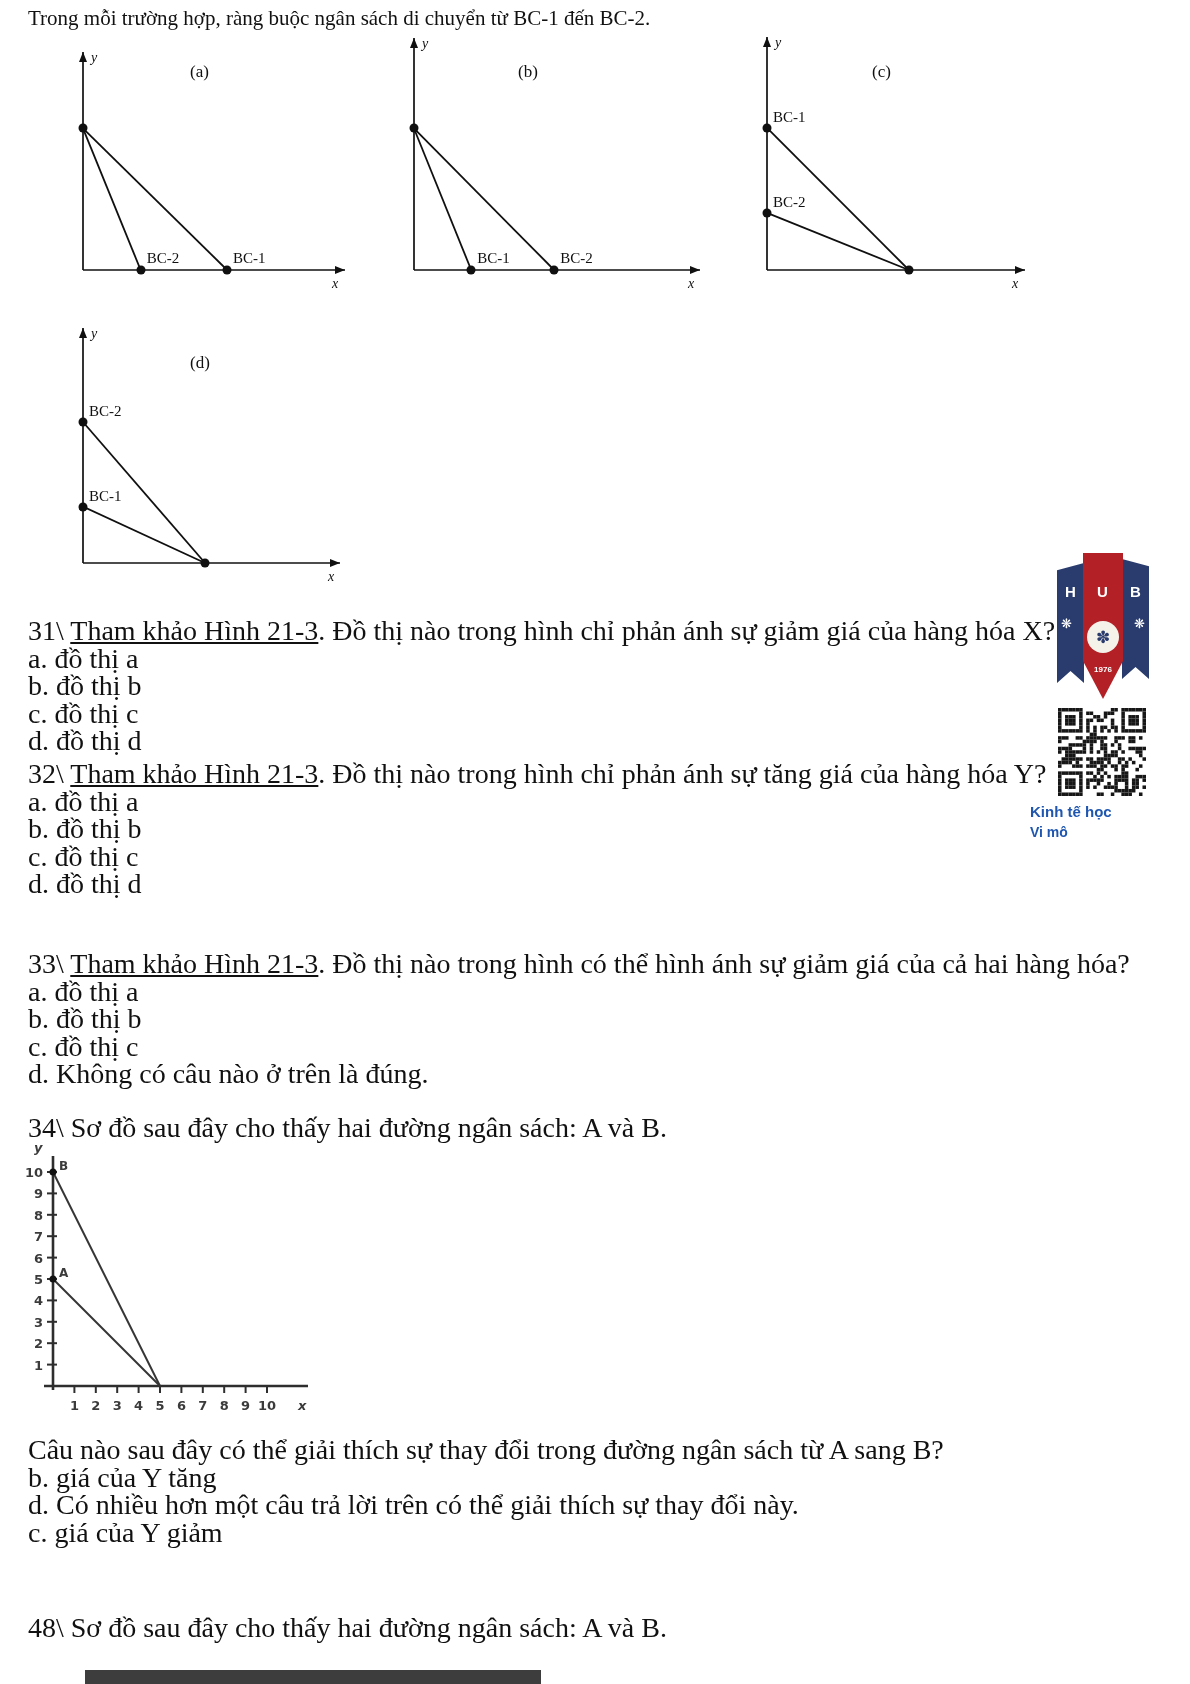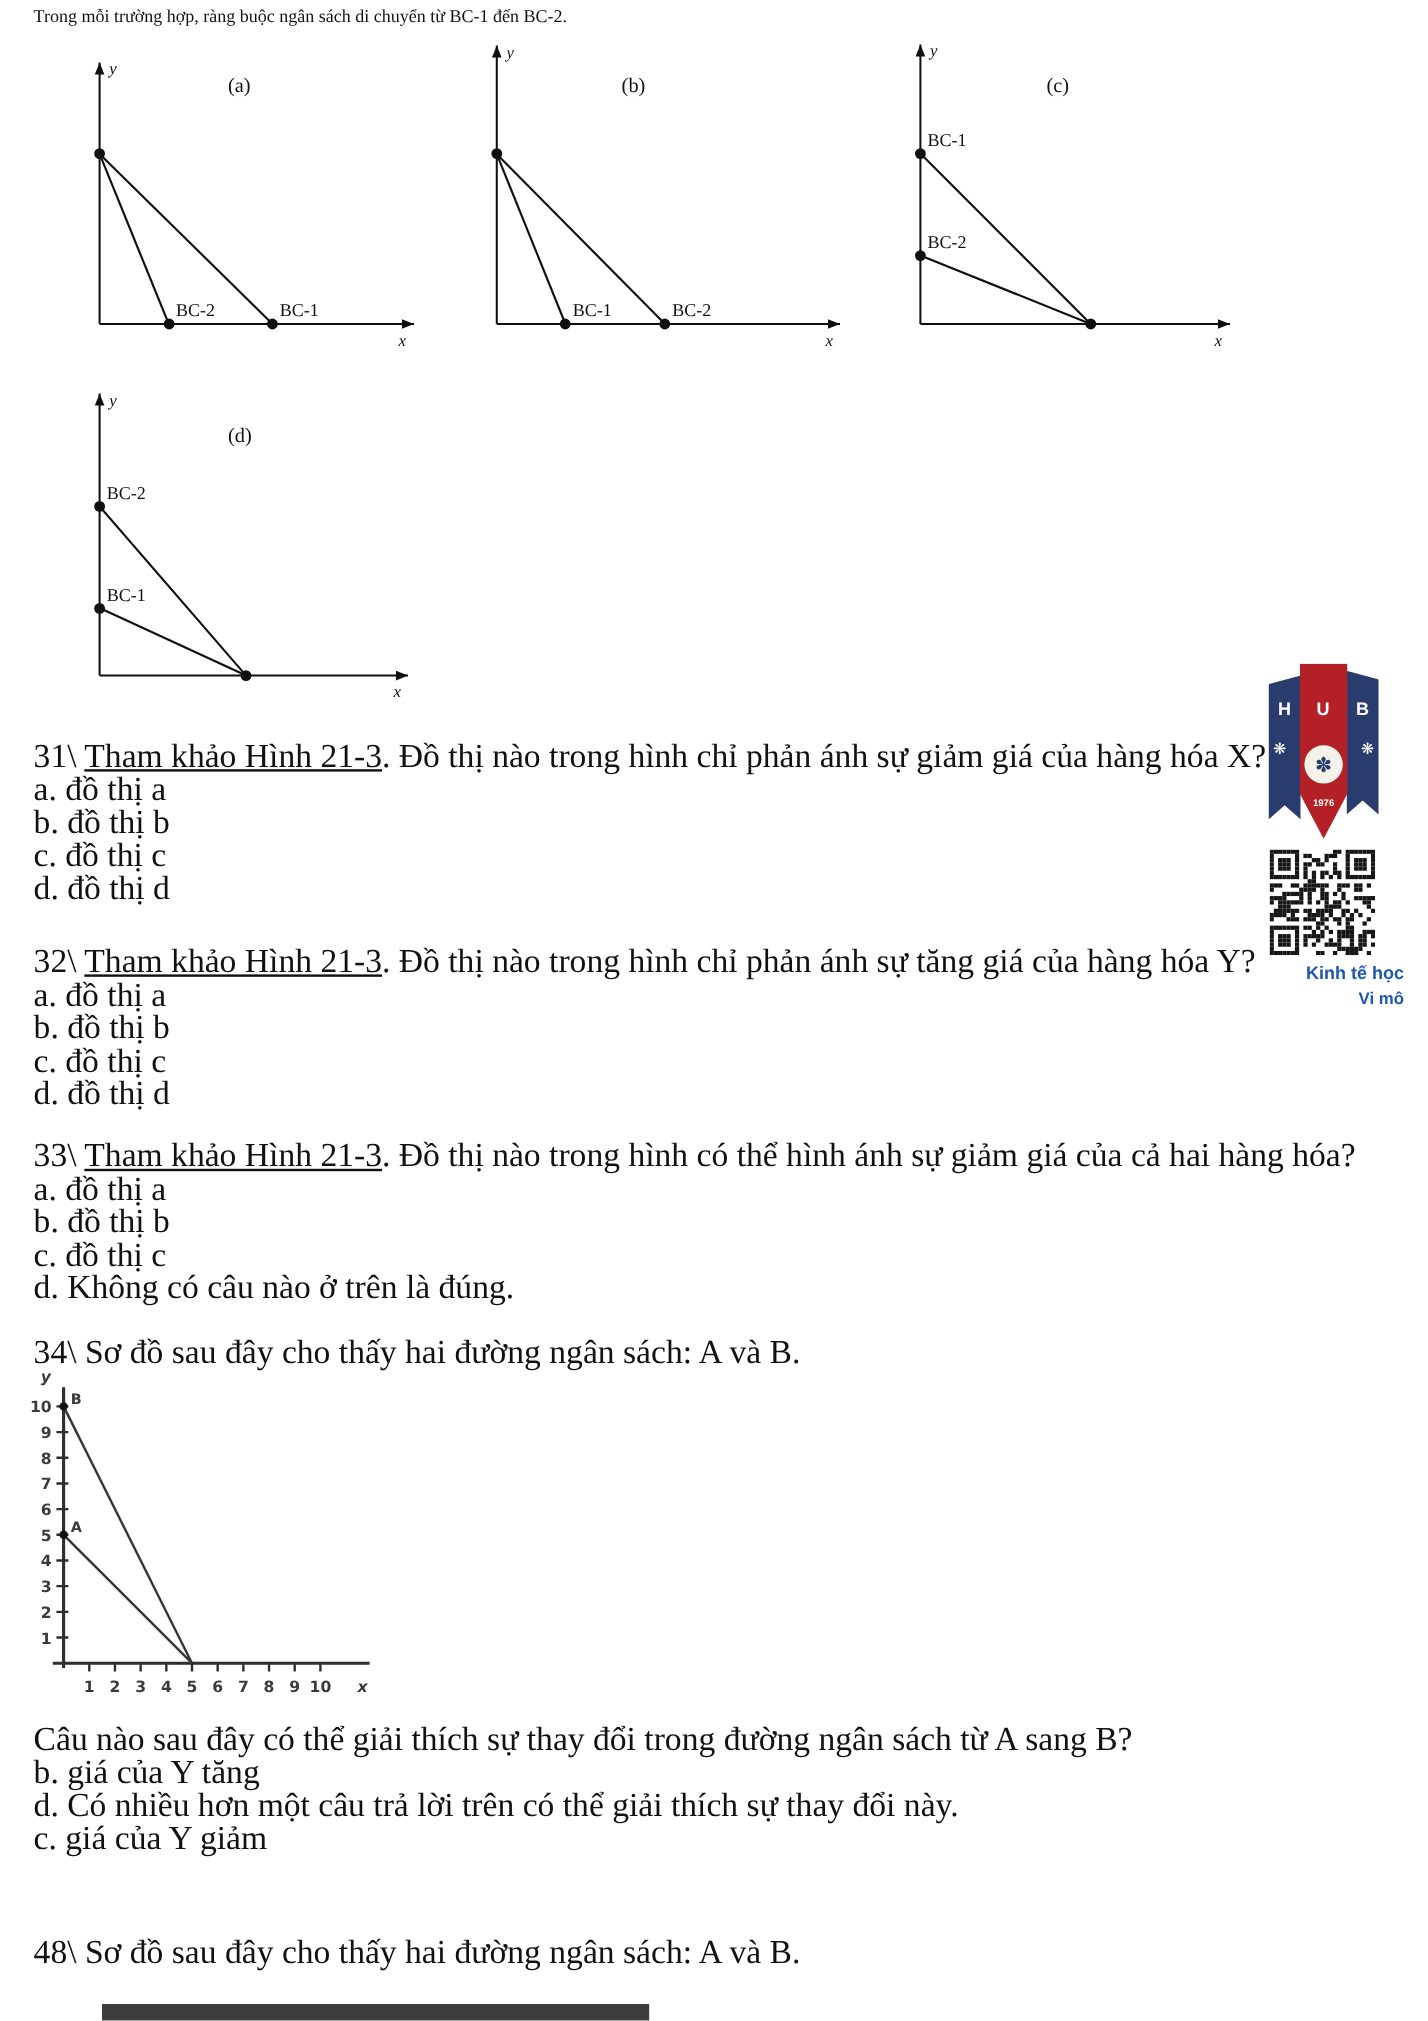--- a/index.html
+++ b/index.html
@@ -1,18 +1,18 @@
 <!DOCTYPE html>
 <html><head>
 <meta charset="utf-8">
 <style>
   html,body{margin:0;padding:0;background:#ffffff;}
   .page{position:relative;width:1190px;height:1684px;background:#fff;overflow:hidden;
         font-family:"Liberation Serif",serif;color:#111;}
-  .intro{position:absolute;left:28px;top:6px;font-size:15px;}
+  .intro{position:absolute;left:28px;top:6px;font-size:21px;}
   svg{position:absolute;}
   #figs{left:0;top:0;}
   #chart34{left:12px;top:1138px;}
   .q{position:absolute;left:28px;font-size:28px;line-height:27.5px;}
   .q .ref{text-decoration:underline;}
   .opt{white-space:nowrap;}
   
   .logo{position:absolute;left:1056px;top:553px;width:94px;height:148px;}
   .logo .bandL{position:absolute;left:1px;top:10px;width:27px;height:120px;background:#2a3c6e;
     clip-path:polygon(0 6%,100% 0,100% 100%,50% 90%,0 100%);}
@@ -23,21 +23,21 @@
   .logo .ltr{position:absolute;top:30px;color:#fff;font:bold 15px "Liberation Sans",sans-serif;}
   .logo .ltrH{left:9px;} .logo .ltrU{left:41px;} .logo .ltrB{left:74px;}
   .logo .emb{position:absolute;left:31px;top:68px;width:32px;height:32px;background:#f5f2ea;
     border-radius:50%;display:flex;align-items:center;justify-content:center;
     color:#2a3c6e;font-size:17px;line-height:1;}
   .logo .flourish{position:absolute;top:64px;color:#fff;font-size:13px;line-height:1;}
   .logo .flL{left:5px;} .logo .flR{right:5px;}
   .logo .year{position:absolute;left:27px;top:112px;width:40px;text-align:center;
     color:#fff;font:bold 8px "Liberation Sans",sans-serif;}
   #qr{left:1058px;top:708px;}
-  .cap{position:absolute;left:1056px;width:114px;text-align:right;
+  .cap{position:absolute;left:1030px;width:114px;text-align:left;
     font:bold 15px "Liberation Sans",sans-serif;color:#1e56b0;}
   .cap1{top:803px;} .cap2{top:824px;font-size:14px;}
   .strip{position:absolute;left:85px;top:1670px;width:456px;height:14px;background:#3d3d3d;}
 </style>
 </head>
 <body>
 
 <div class="page">
 
   <div class="intro">Trong mỗi trường hợp, ràng buộc ngân sách di chuyển từ BC-1 đến BC-2.</div>
@@ -110,21 +110,21 @@
     </svg>
 
   <div class="q" style="top:617px">
     <div><span>31\ </span><span class="ref">Tham khảo Hình 21-3</span><span>. Đồ thị nào trong hình chỉ phản ánh sự giảm giá của hàng hóa X?</span></div>
     <div class="opt">a. đồ thị a</div>
     <div class="opt">b. đồ thị b</div>
     <div class="opt">c. đồ thị c</div>
     <div class="opt">d. đồ thị d</div>
   </div>
 
-  <div class="q" style="top:788px">
+  <div class="q" style="top:760px">
     <div><span>32\ </span><span class="ref">Tham khảo Hình 21-3</span><span>. Đồ thị nào trong hình chỉ phản ánh sự tăng giá của hàng hóa Y?</span></div>
     <div class="opt">a. đồ thị a</div>
     <div class="opt">b. đồ thị b</div>
     <div class="opt">c. đồ thị c</div>
     <div class="opt">d. đồ thị d</div>
   </div>
 
   <div class="q" style="top:950px">
     <div><span>33\ </span><span class="ref">Tham khảo Hình 21-3</span><span>. Đồ thị nào trong hình có thể hình ánh sự giảm giá của cả hai hàng hóa?</span></div>
     <div class="opt">a. đồ thị a</div>

